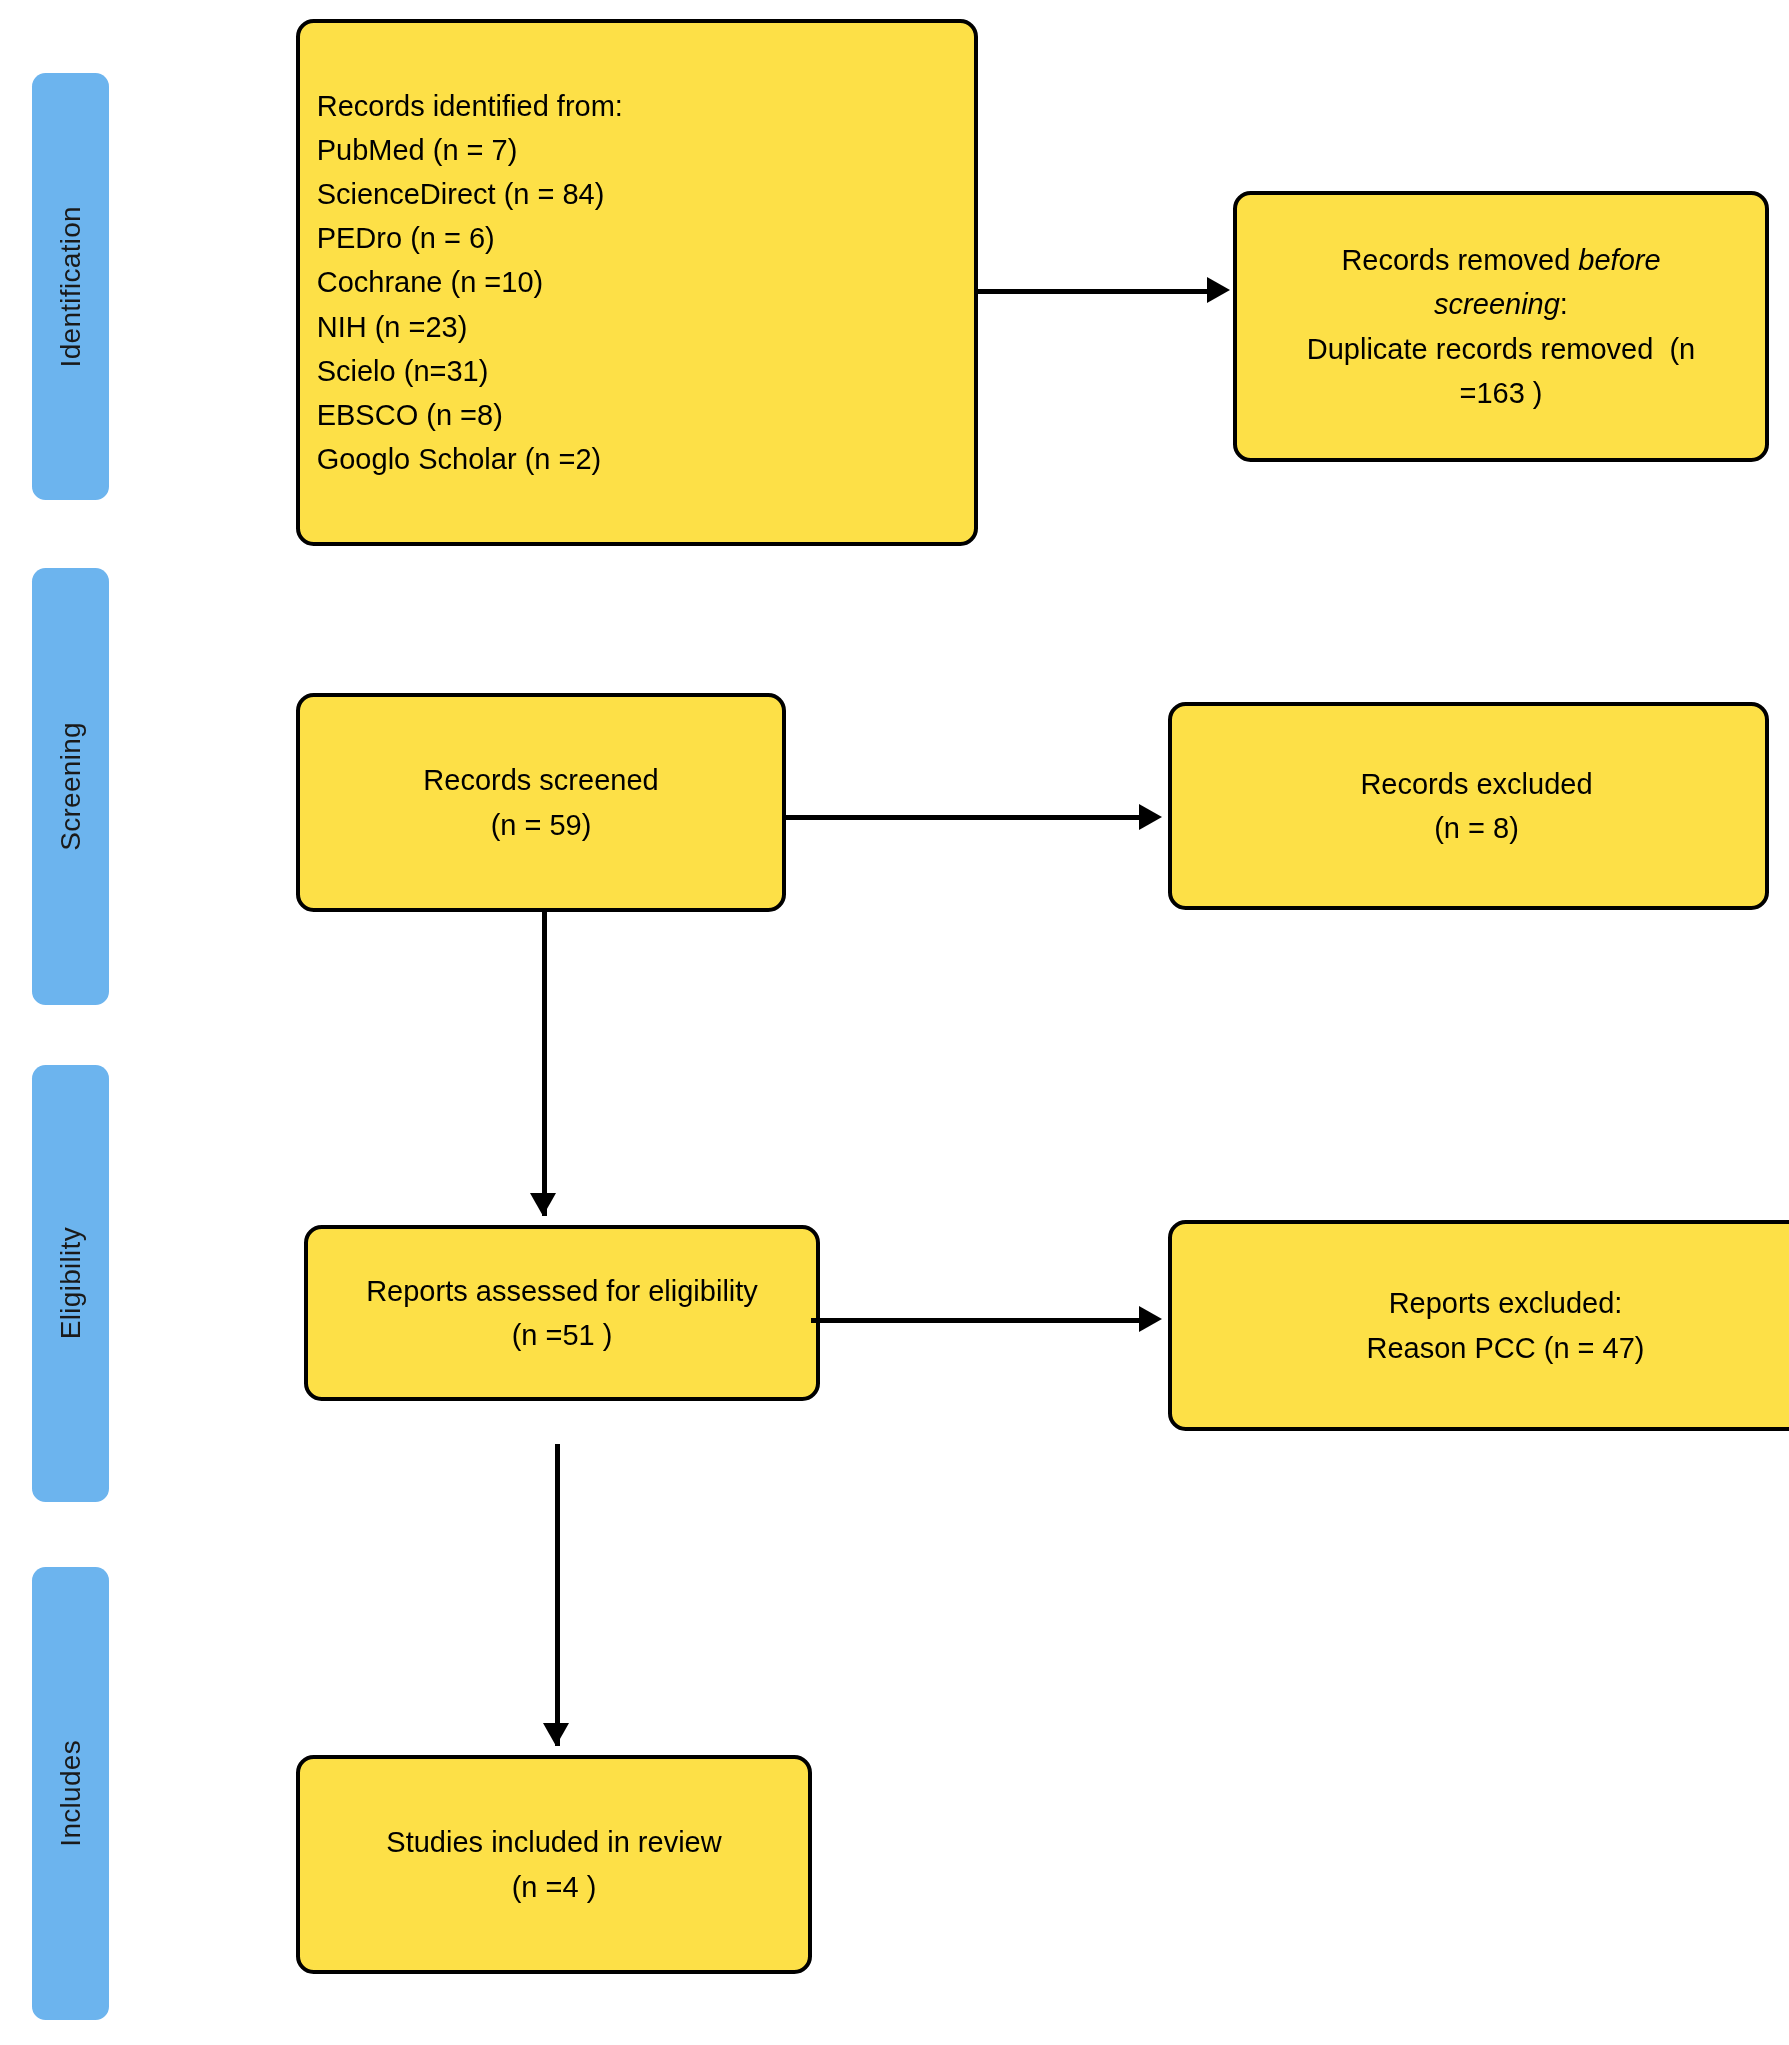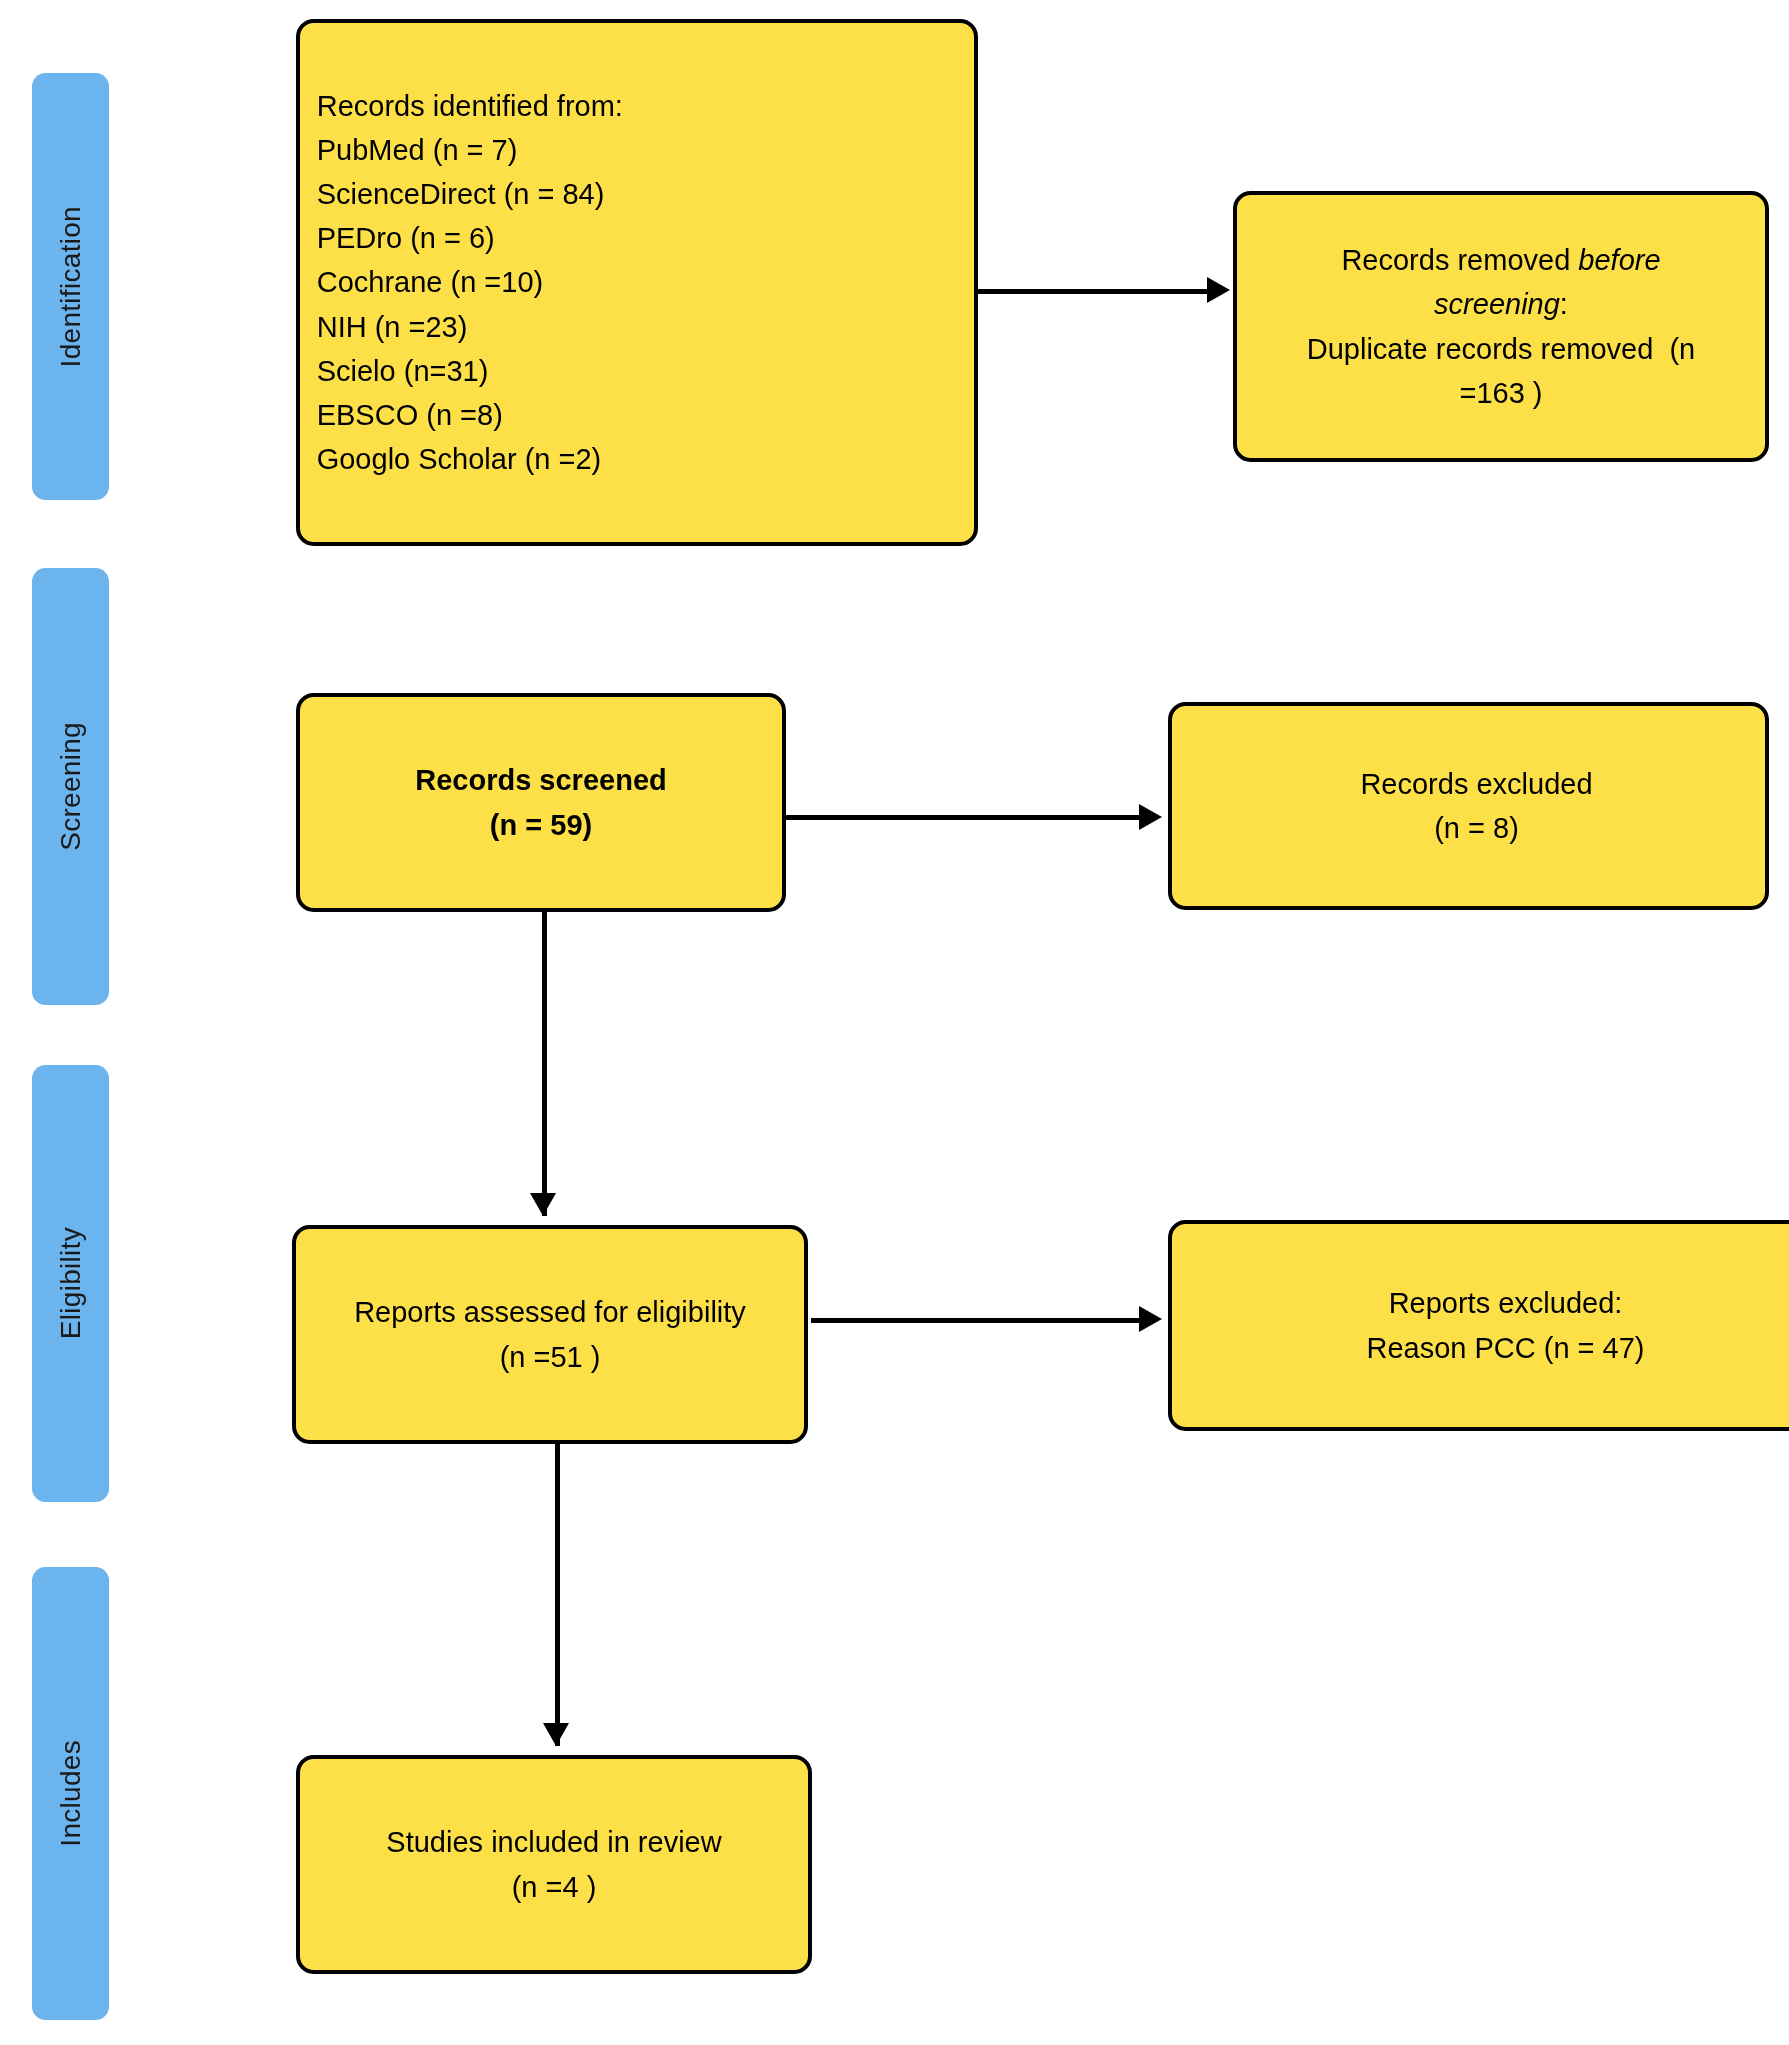--- a/index.html
+++ b/index.html
@@ -129,37 +129,37 @@
   <div class="h-line" style="left:978px; top:289px; width:229px;"></div>
   <div class="arrow-right" style="left:1207px; top:277px;"></div>
 
   <div class="box center-align" style="left:1233px; top:191px; width:536px; height:271px;">
     <div class="line"><span>Records removed </span><em>before</em></div>
     <div class="line"><em>screening</em><span>:</span></div>
     <div class="line">Duplicate records removed  (n</div>
     <div class="line">=163 )</div>
   </div>
 
-  <div class="box center-align" style="left:296px; top:693px; width:490px; height:219px;font-weight:bold;">
+  <div class="box center-align" style="left:296px; top:693px; width:490px; height:219px;">
     <div class="line">Records screened</div>
     <div class="line">(n = 59)</div>
   </div>
 
   <div class="h-line" style="left:785px; top:815px; width:354px;"></div>
   <div class="arrow-right" style="left:1139px; top:804px;"></div>
 
   <div class="box center-align" style="left:1168px; top:702px; width:601px; height:208px;padding-left:16px;">
     <div class="line">Records excluded</div>
     <div class="line">(n = 8)</div>
   </div>
 
   <div class="v-line" style="left:542px; top:911px; height:305px;"></div>
   <div class="arrow-down" style="left:530px; top:1193px;"></div>
 
-  <div class="box center-align" style="left:292px; top:1225px; width:516px; height:219px;">
+  <div class="box center-align" style="left:304px; top:1225px; width:516px; height:176px;">
     <div class="line">Reports assessed for eligibility</div>
     <div class="line">(n =51 )</div>
   </div>
 
   <div class="h-line" style="left:811px; top:1318px; width:328px;"></div>
   <div class="arrow-right" style="left:1139px; top:1306px;"></div>
 
   <div class="box center-align" style="left:1168px; top:1220px; width:675px; height:211px;">
     <div class="line">Reports excluded:</div>
     <div class="line">Reason PCC (n = 47)</div>

